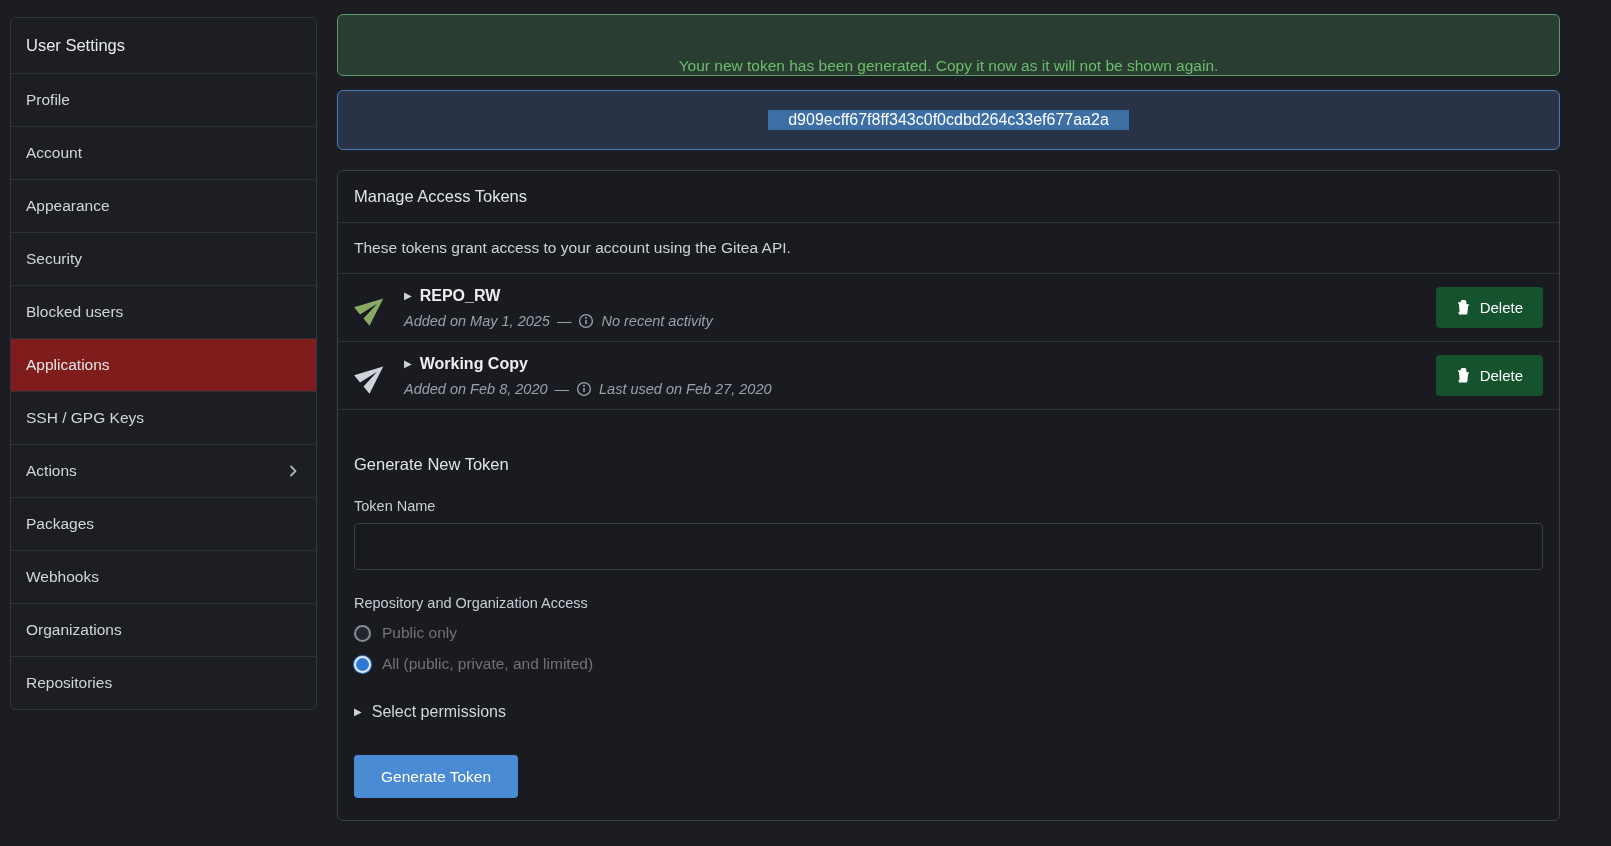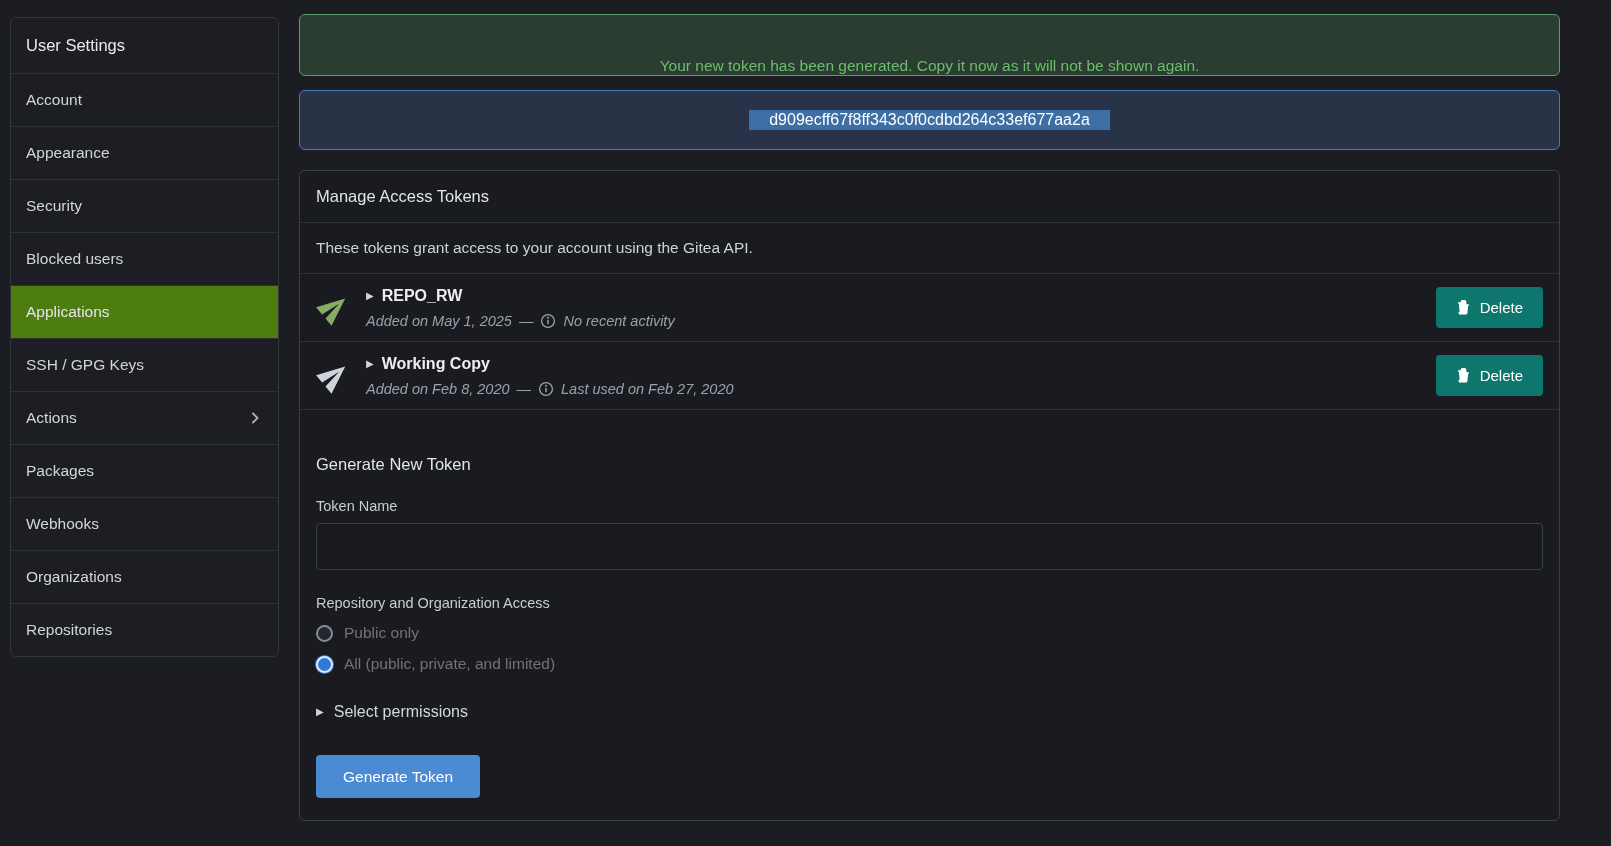--- a/index.html
+++ b/index.html
@@ -7,35 +7,35 @@
   body {
     width:1611px; min-height:846px;
     font-family:"Liberation Sans", sans-serif;
     color:#d5d8dd;
     font-size:15px;
   }
   .layout { display:flex; padding:14px 51px 20px 10px; gap:20px; align-items:flex-start; }
 
   
   .sidebar {
-    width:269px; flex-shrink:0; margin-top:3px;
+    width:307px; flex-shrink:0; margin-top:3px;
     background:#1c1e24; border:1px solid #33363c; border-radius:6px;
     overflow:hidden;
   }
   .sb-title {
     padding:18px 15px; font-size:16.5px; color:#e9ebee;
     border-bottom:1px solid #2d3036;
   }
   .sb-item {
     display:flex; align-items:center; justify-content:space-between;
     padding:17px 15px; font-size:15.5px; color:#d2d5da;
     border-bottom:1px solid #2d3036; cursor:pointer; text-decoration:none;
   }
   .sb-item:last-child { border-bottom:none; }
-  .sb-item.active { background:#4d7c0f; color:#e4e6ea;text-align:right; }
+  .sb-item.active { background:#7f1d1d; color:#e4e6ea;text-align:right; }
   .sb-chevron { width:16px; height:16px; color:#aeb3ba; }
 
   
   .main { flex:1; min-width:0; }
 
   .flash-success {
     background:#2a3d31; border:1px solid #5a9a68; border-radius:6px;
     min-height:62px; display:flex; align-items:flex-end; justify-content:center;
     color:#6dbc6e; font-size:15.5px; margin-bottom:14px; text-align:center;
   }
@@ -70,21 +70,21 @@
   .caret { font-size:10px; color:#cfd3d9; line-height:1; }
   .token-name { font-size:16px; font-weight:bold; }
   .token-meta {
     margin-top:8px; font-style:italic; color:#9ba1aa; font-size:14.5px;
     display:flex; align-items:center; gap:7px;
   }
   .info-icon { display:inline-flex; color:#9ba1aa; }
 
   .btn-delete {
     flex-shrink:0; display:flex; align-items:center; gap:9px;
-    background:#0f766e; color:#ffffff; border:none; border-radius:4px;
+    background:#14532d; color:#ffffff; border:none; border-radius:4px;
     padding:0 20px; height:41px; font-size:15px; cursor:pointer;
     font-family:"Liberation Sans", sans-serif;
   }
   .btn-delete svg { color:#fff; }
 
   
   .form-section { border-top:1px solid #2d3036; padding:24px 16px 22px 16px; }
   .form-title { font-size:16.5px; color:#e0e3e7; margin-bottom:24px; font-weight:normal;margin-top:21px; }
   .field-label { display:block; font-size:14.5px; color:#c9cdd3; margin-bottom:9px; }
   .text-input {
@@ -116,20 +116,23 @@
     font-family:"Liberation Sans", sans-serif;
   }
 </style>
 </head>
 <body>
 
 <div class="layout">
 
   <nav class="sidebar">
     <div class="sb-title">User Settings</div>
+    <a class="sb-item">
+        <span>Profile</span>
+      </a>
     <a class="sb-item">
         <span>Account</span>
       </a>
     <a class="sb-item">
         <span>Appearance</span>
       </a>
     <a class="sb-item">
         <span>Security</span>
       </a>
     <a class="sb-item">

